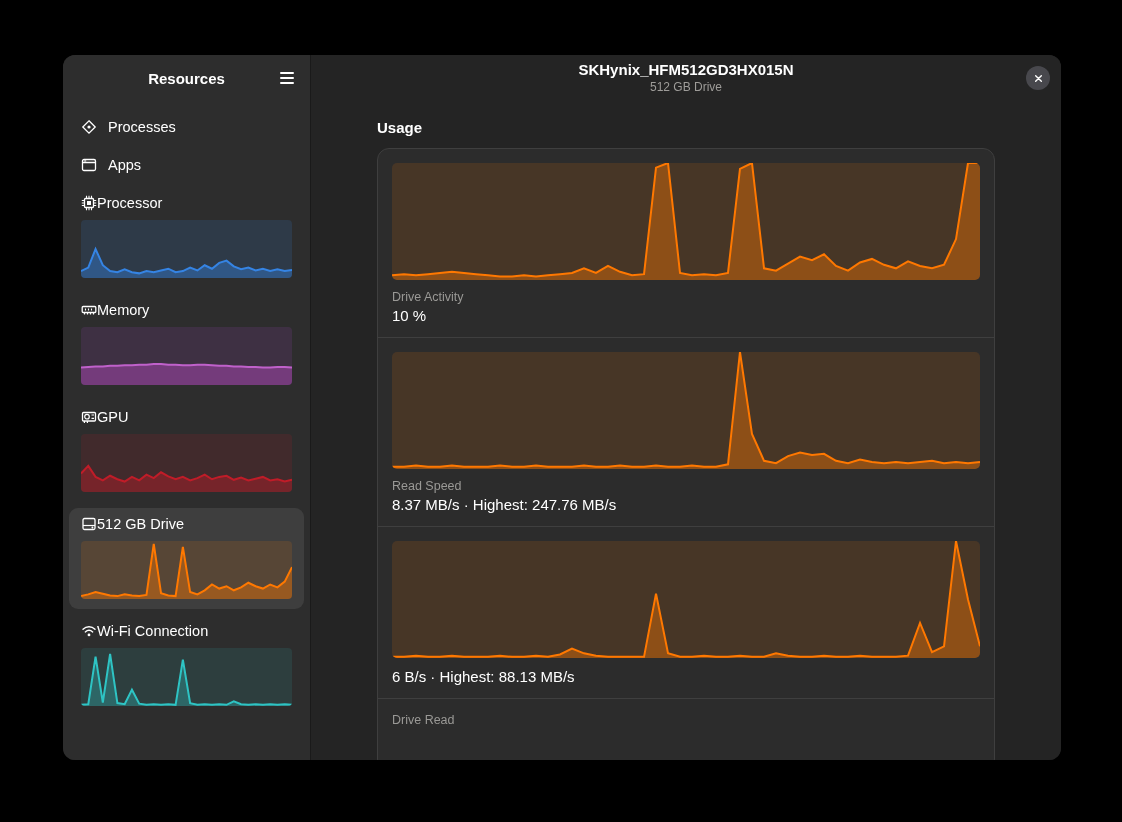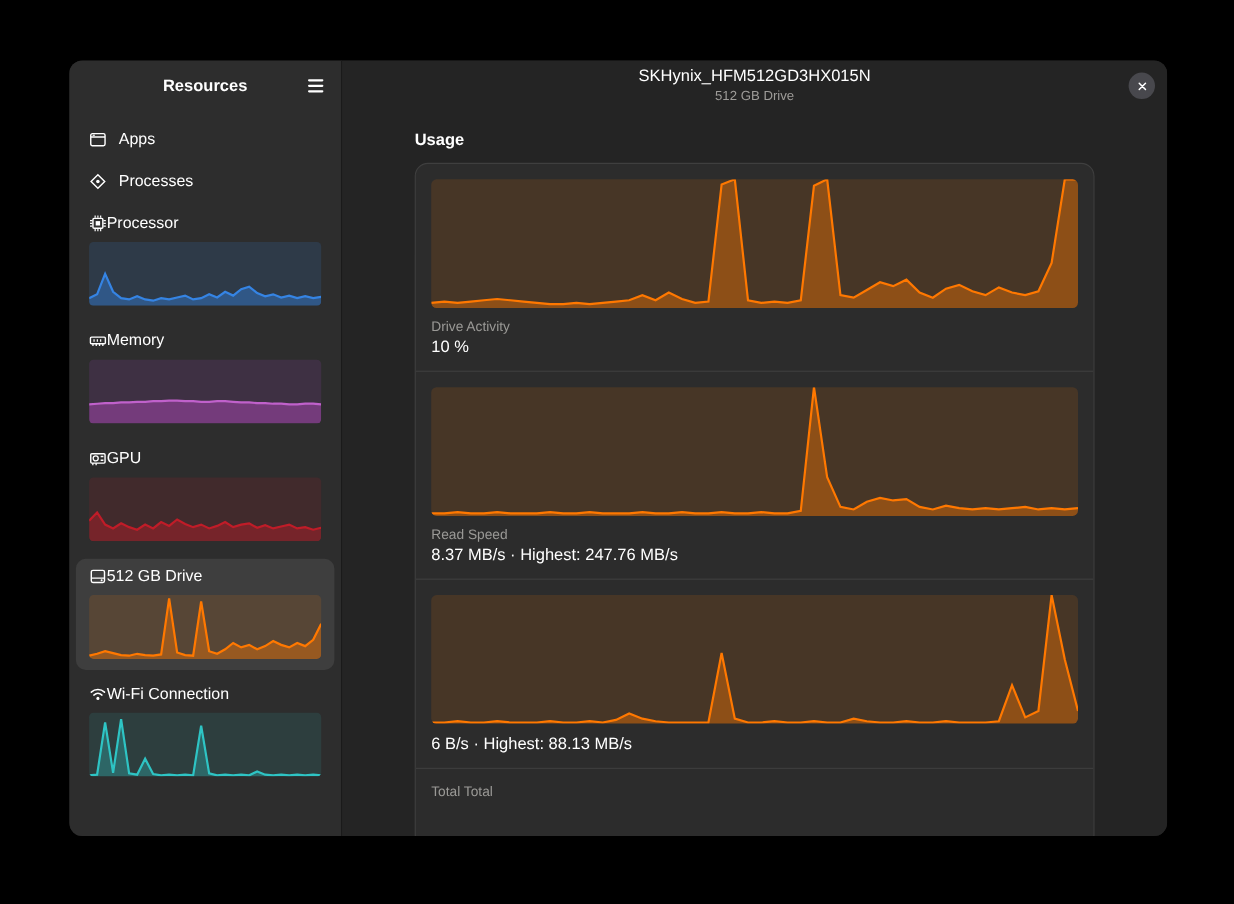--- a/index.html
+++ b/index.html
@@ -28,21 +28,21 @@
     color:#ffffff;font-size:14.5px;cursor:pointer;}
   .nav-group{padding:8px 12px 10px;border-radius:9px;cursor:pointer;}
   .nav-group.selected{background:#3e3e3e;}
   .nav-row{display:flex;align-items:center;color:#ffffff;font-size:14.5px;margin-bottom:9px;}
   .nav-icon{width:16px;height:16px;flex:none;color:#ffffff;display:block;}
   .mini-chart{height:58px;border-radius:4px;overflow:hidden;}
   
   .content{flex:1;display:flex;flex-direction:column;background:#242424;min-width:0;}
   .content-header{height:46px;flex:none;position:relative;display:flex;align-items:center;justify-content:center;}
   .title-block{text-align:center;line-height:1.15;}
-  .main-title{font-size:15px;font-weight:400;color:#ffffff;}
+  .main-title{font-size:15px;font-weight:700;color:#ffffff;}
   .main-subtitle{font-size:12px;color:#9e9c99;margin-top:2px;}
   .close-btn{position:absolute;right:11px;top:50%;transform:translateY(-50%);
     width:24px;height:24px;border-radius:50%;background:#48484d;border:none;color:#ffffff;
     display:flex;align-items:center;justify-content:center;cursor:pointer;padding:0;}
   .close-btn svg{width:13px;height:13px;display:block;}
   .scroll{flex:1;overflow:hidden;}
   .page{max-width:618px;margin:0 auto;padding-top:18px;}
   .section-title{font-size:15px;font-weight:700;color:#ffffff;margin:0 0 12px 0;}
   .card{background:#2c2c2c;border:1px solid #3f3f3f;border-radius:12px;overflow:hidden;}
   .row{padding:14px 14px 13px 14px;}
@@ -63,33 +63,33 @@
       <div class="sidebar-title">Resources</div>
       <button class="icon-btn">
         <span class="hamburger"></span>
       </button>
     </header>
 
     <nav class="sidebar-list">
 
       <div class="nav-item">
         <svg class="nav-icon" viewBox="0 0 16 16">
+          <path d="M8 1.8 L14.2 8 L8 14.2 L1.8 8 Z" fill="none" stroke="currentColor" stroke-width="1.3"></path>
+          <circle cx="8" cy="8" r="1.6" fill="currentColor"></circle>
+        </svg>
+        <span>Processes</span>
+      </div>
+
+      <div class="nav-item">
+        <svg class="nav-icon" viewBox="0 0 16 16">
           <rect x="1.5" y="2.5" width="13" height="11" rx="1.5" fill="none" stroke="currentColor" stroke-width="1.3"></rect>
           <path d="M1.5 5.5 H14.5" stroke="currentColor" stroke-width="1.3"></path>
           <rect x="3.2" y="3.4" width="2" height="1.1" fill="currentColor"></rect>
         </svg>
         <span>Apps</span>
-      </div>
-
-      <div class="nav-item">
-        <svg class="nav-icon" viewBox="0 0 16 16">
-          <path d="M8 1.8 L14.2 8 L8 14.2 L1.8 8 Z" fill="none" stroke="currentColor" stroke-width="1.3"></path>
-          <circle cx="8" cy="8" r="1.6" fill="currentColor"></circle>
-        </svg>
-        <span>Processes</span>
       </div>
 
       <div class="nav-group">
         <div class="nav-row">
           <svg class="nav-icon" viewBox="0 0 16 16">
             <rect x="3.5" y="3.5" width="9" height="9" rx="1" fill="none" stroke="currentColor" stroke-width="1.3"></rect>
             <rect x="6" y="6" width="4" height="4" fill="currentColor"></rect>
             <path d="M5.5 0.8 V3 M8 0.8 V3 M10.5 0.8 V3 M5.5 13 V15.2 M8 13 V15.2 M10.5 13 V15.2 M0.8 5.5 H3 M0.8 8 H3 M0.8 10.5 H3 M13 5.5 H15.2 M13 8 H15.2 M13 10.5 H15.2" stroke="currentColor" stroke-width="1.1"></path>
           </svg>
           <span>Processor</span>
@@ -219,21 +219,21 @@
             <div class="big-chart chart-box" style="background: rgba(255, 120, 0, 0.13);">
                 <svg viewBox="0 0 100 100" preserveAspectRatio="none">
                   <path d="M0,100 L0.00,99.00 L2.04,99.00 L4.08,98.00 L6.12,99.00 L8.16,99.00 L10.20,98.00 L12.24,99.00 L14.29,99.00 L16.33,99.00 L18.37,98.00 L20.41,99.00 L22.45,99.00 L24.49,98.00 L26.53,99.00 L28.57,97.00 L30.61,92.00 L32.65,96.00 L34.69,98.00 L36.73,99.00 L38.78,99.00 L40.82,99.00 L42.86,99.00 L44.90,45.00 L46.94,96.00 L48.98,99.00 L51.02,99.00 L53.06,98.00 L55.10,99.00 L57.14,99.00 L59.18,98.00 L61.22,99.00 L63.27,99.00 L65.31,96.00 L67.35,98.00 L69.39,99.00 L71.43,99.00 L73.47,98.00 L75.51,99.00 L77.55,99.00 L79.59,98.00 L81.63,99.00 L83.67,99.00 L85.71,99.00 L87.76,98.00 L89.80,70.00 L91.84,95.00 L93.88,90.00 L95.92,0.00 L97.96,50.00 L100.00,90.00 L100,100 Z" fill="rgba(255,120,0,0.38)"></path>
                   <path d="M0.00,99.00 L2.04,99.00 L4.08,98.00 L6.12,99.00 L8.16,99.00 L10.20,98.00 L12.24,99.00 L14.29,99.00 L16.33,99.00 L18.37,98.00 L20.41,99.00 L22.45,99.00 L24.49,98.00 L26.53,99.00 L28.57,97.00 L30.61,92.00 L32.65,96.00 L34.69,98.00 L36.73,99.00 L38.78,99.00 L40.82,99.00 L42.86,99.00 L44.90,45.00 L46.94,96.00 L48.98,99.00 L51.02,99.00 L53.06,98.00 L55.10,99.00 L57.14,99.00 L59.18,98.00 L61.22,99.00 L63.27,99.00 L65.31,96.00 L67.35,98.00 L69.39,99.00 L71.43,99.00 L73.47,98.00 L75.51,99.00 L77.55,99.00 L79.59,98.00 L81.63,99.00 L83.67,99.00 L85.71,99.00 L87.76,98.00 L89.80,70.00 L91.84,95.00 L93.88,90.00 L95.92,0.00 L97.96,50.00 L100.00,90.00" fill="none" stroke="#ff7800" stroke-width="2" vector-effect="non-scaling-stroke"></path>
                 </svg>
               </div>
             <div class="row-value">6 B/s · Highest: 88.13 MB/s</div>
           </div>
 
           <div class="row partial">
-            <div class="row-label">Total Total</div>
+            <div class="row-label">Drive Read</div>
           </div>
 
         </div>
       </div>
     </div>
   </main>
 
 </div>
 
 </body></html>

